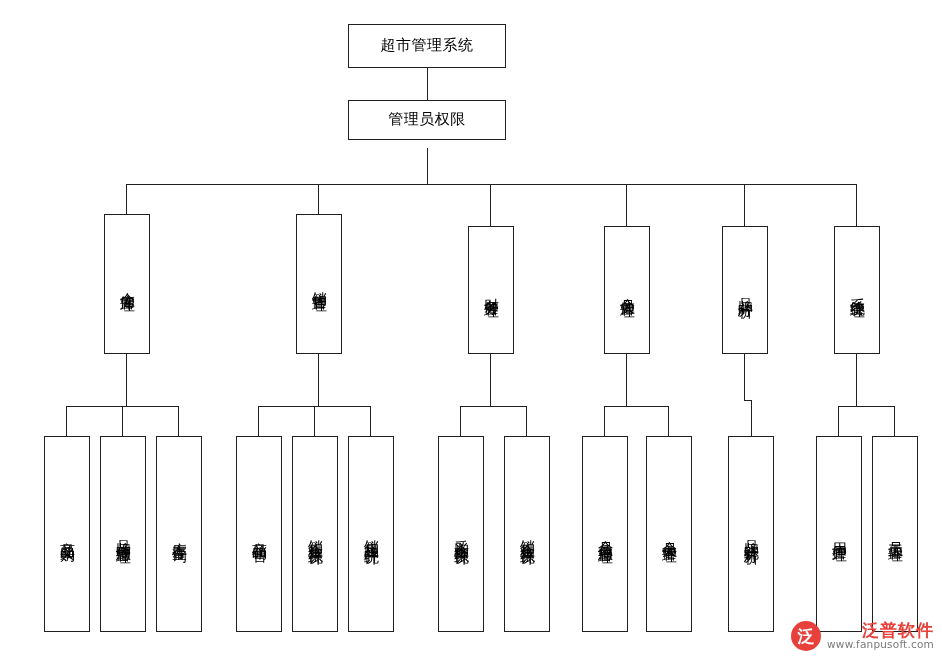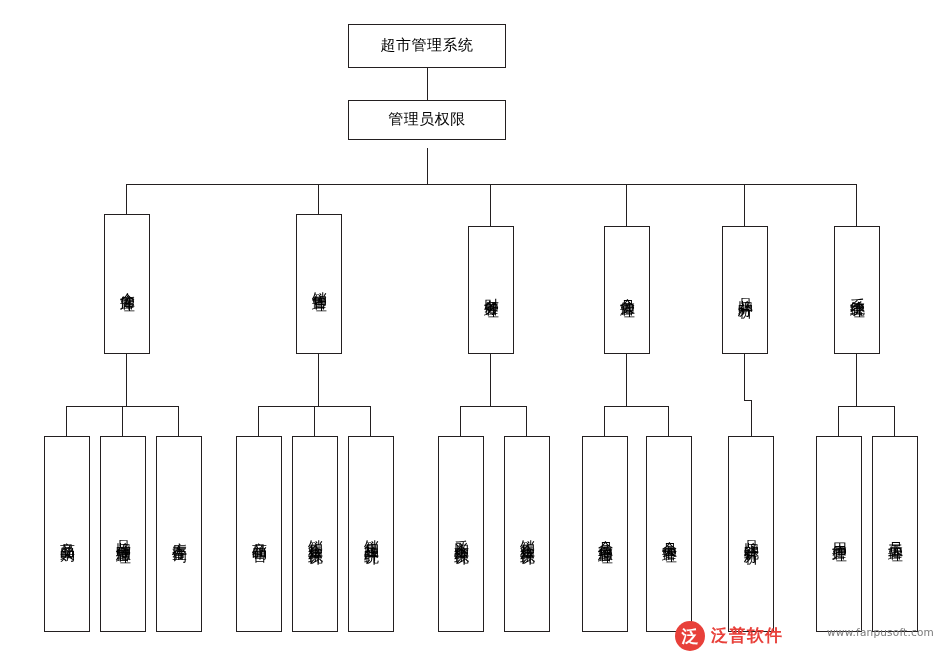--- a/index.html
+++ b/index.html
@@ -63,34 +63,34 @@
     display: flex;
     align-items: center;
     justify-content: center;
     color: #ffffff;
     font-size: 17px;
     font-weight: bold;
     font-family: "DejaVu Serif", "Liberation Serif", serif;
   }
   .wm-text {
     display: flex;
-    flex-direction: row;
+    flex-direction: column;
     line-height: 1.05;
+    align-items: flex-end;
   }
   .wm-name {
     color: #e8403a;
     font-size: 17px;
     font-weight: bold;
     letter-spacing: 1px;
   }
   .wm-url {
     color: #7a7a7a;
     font-size: 10.5px;
     letter-spacing: 0.2px;
-    margin-left: 44px;
   }
 </style>
 </head>
 <body>
 
 <div id="canvas">
 
   <div class="node" style="left:348px; top:24px; width:158px; height:44px;">
     <span>超市管理系统</span>
   </div>

